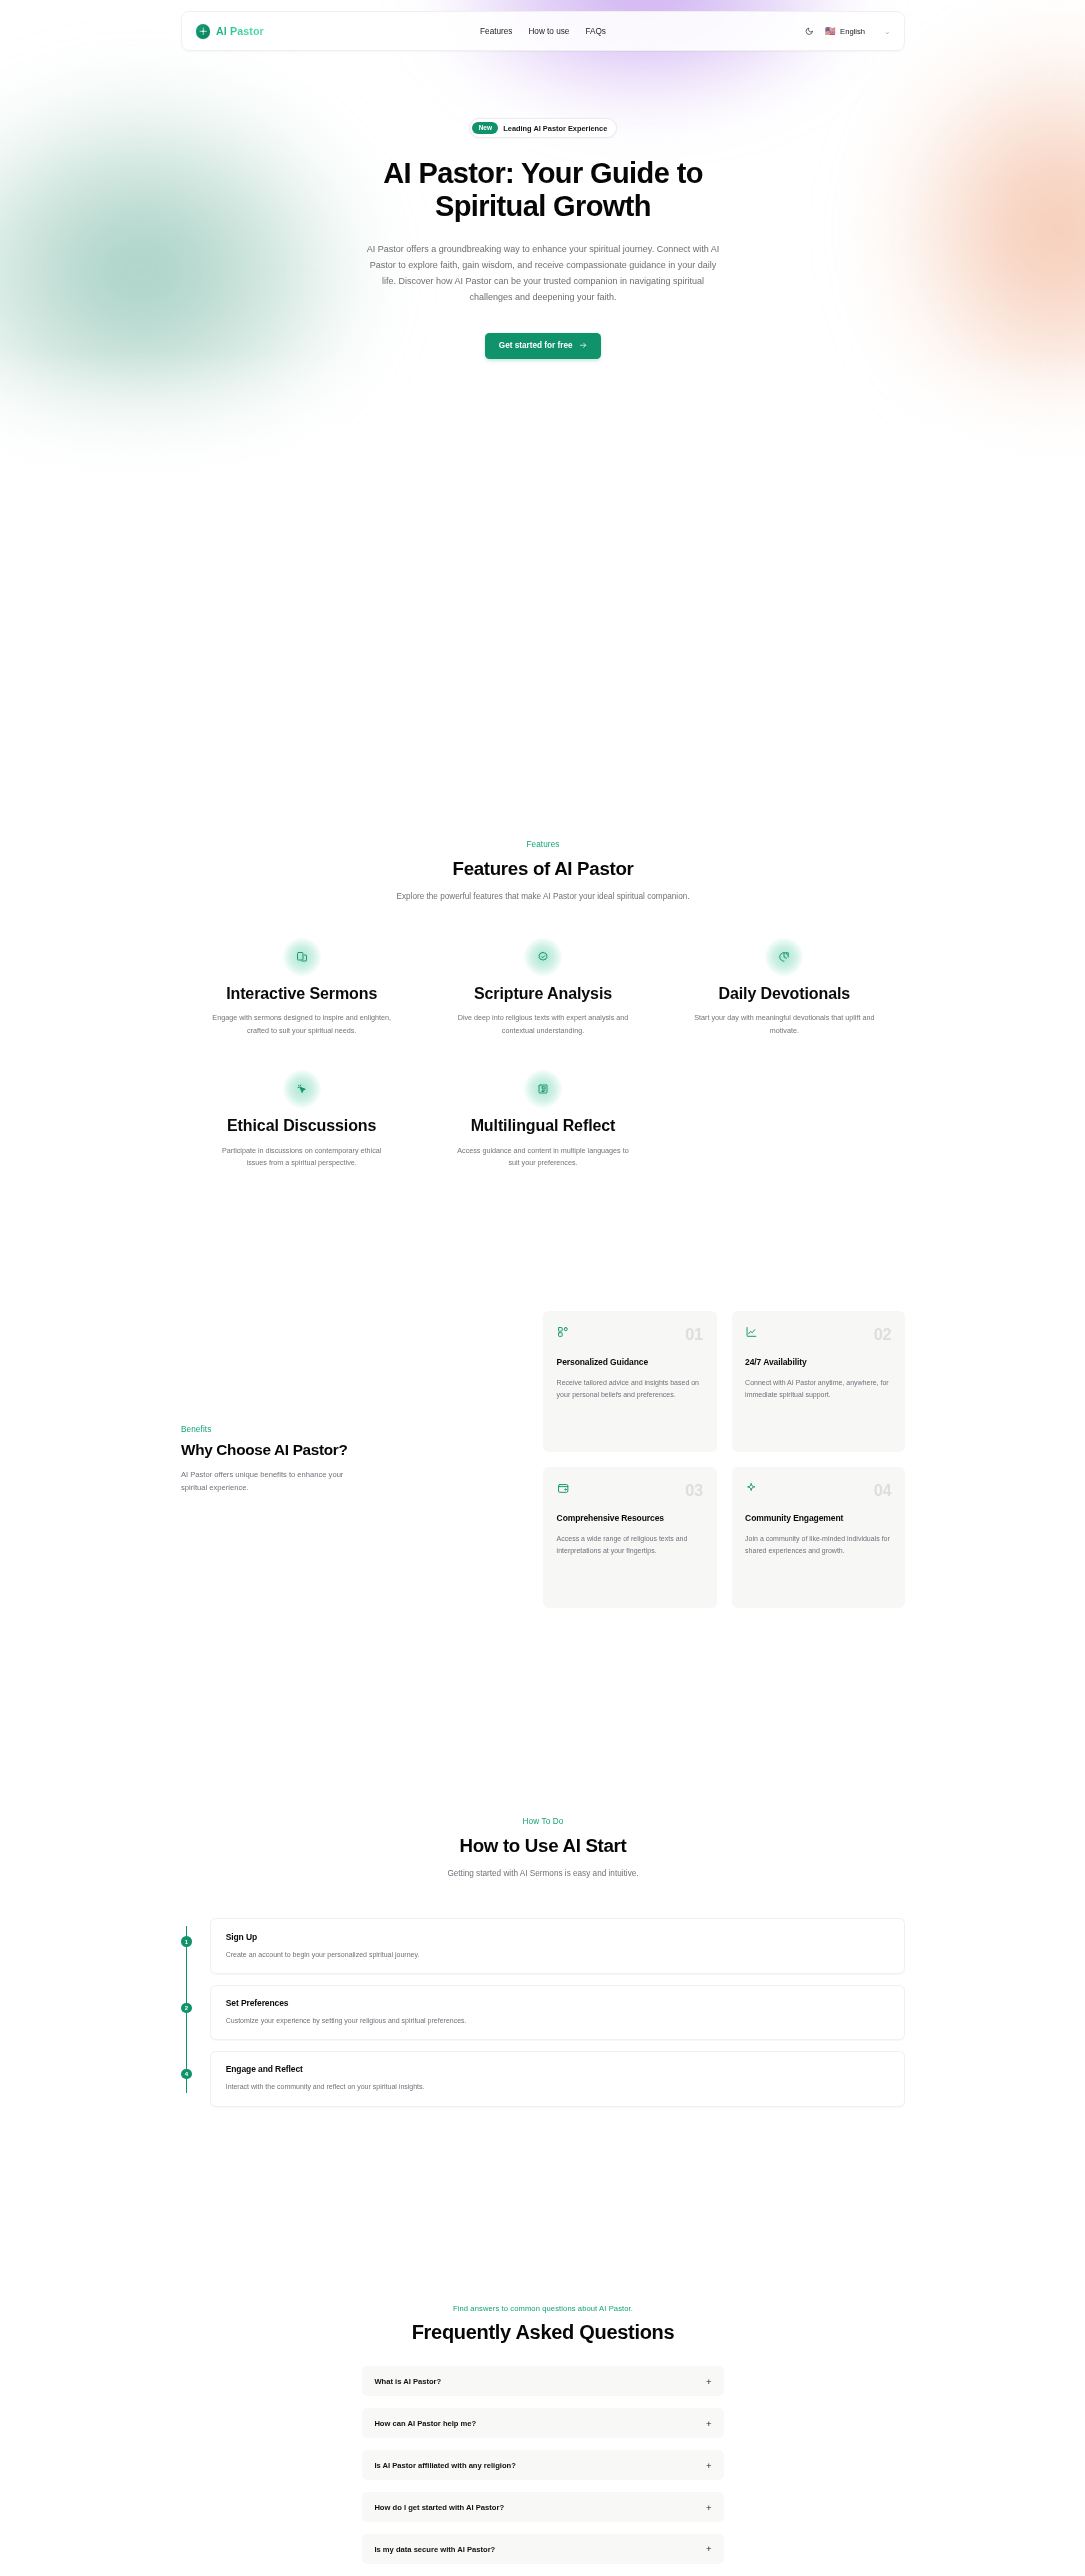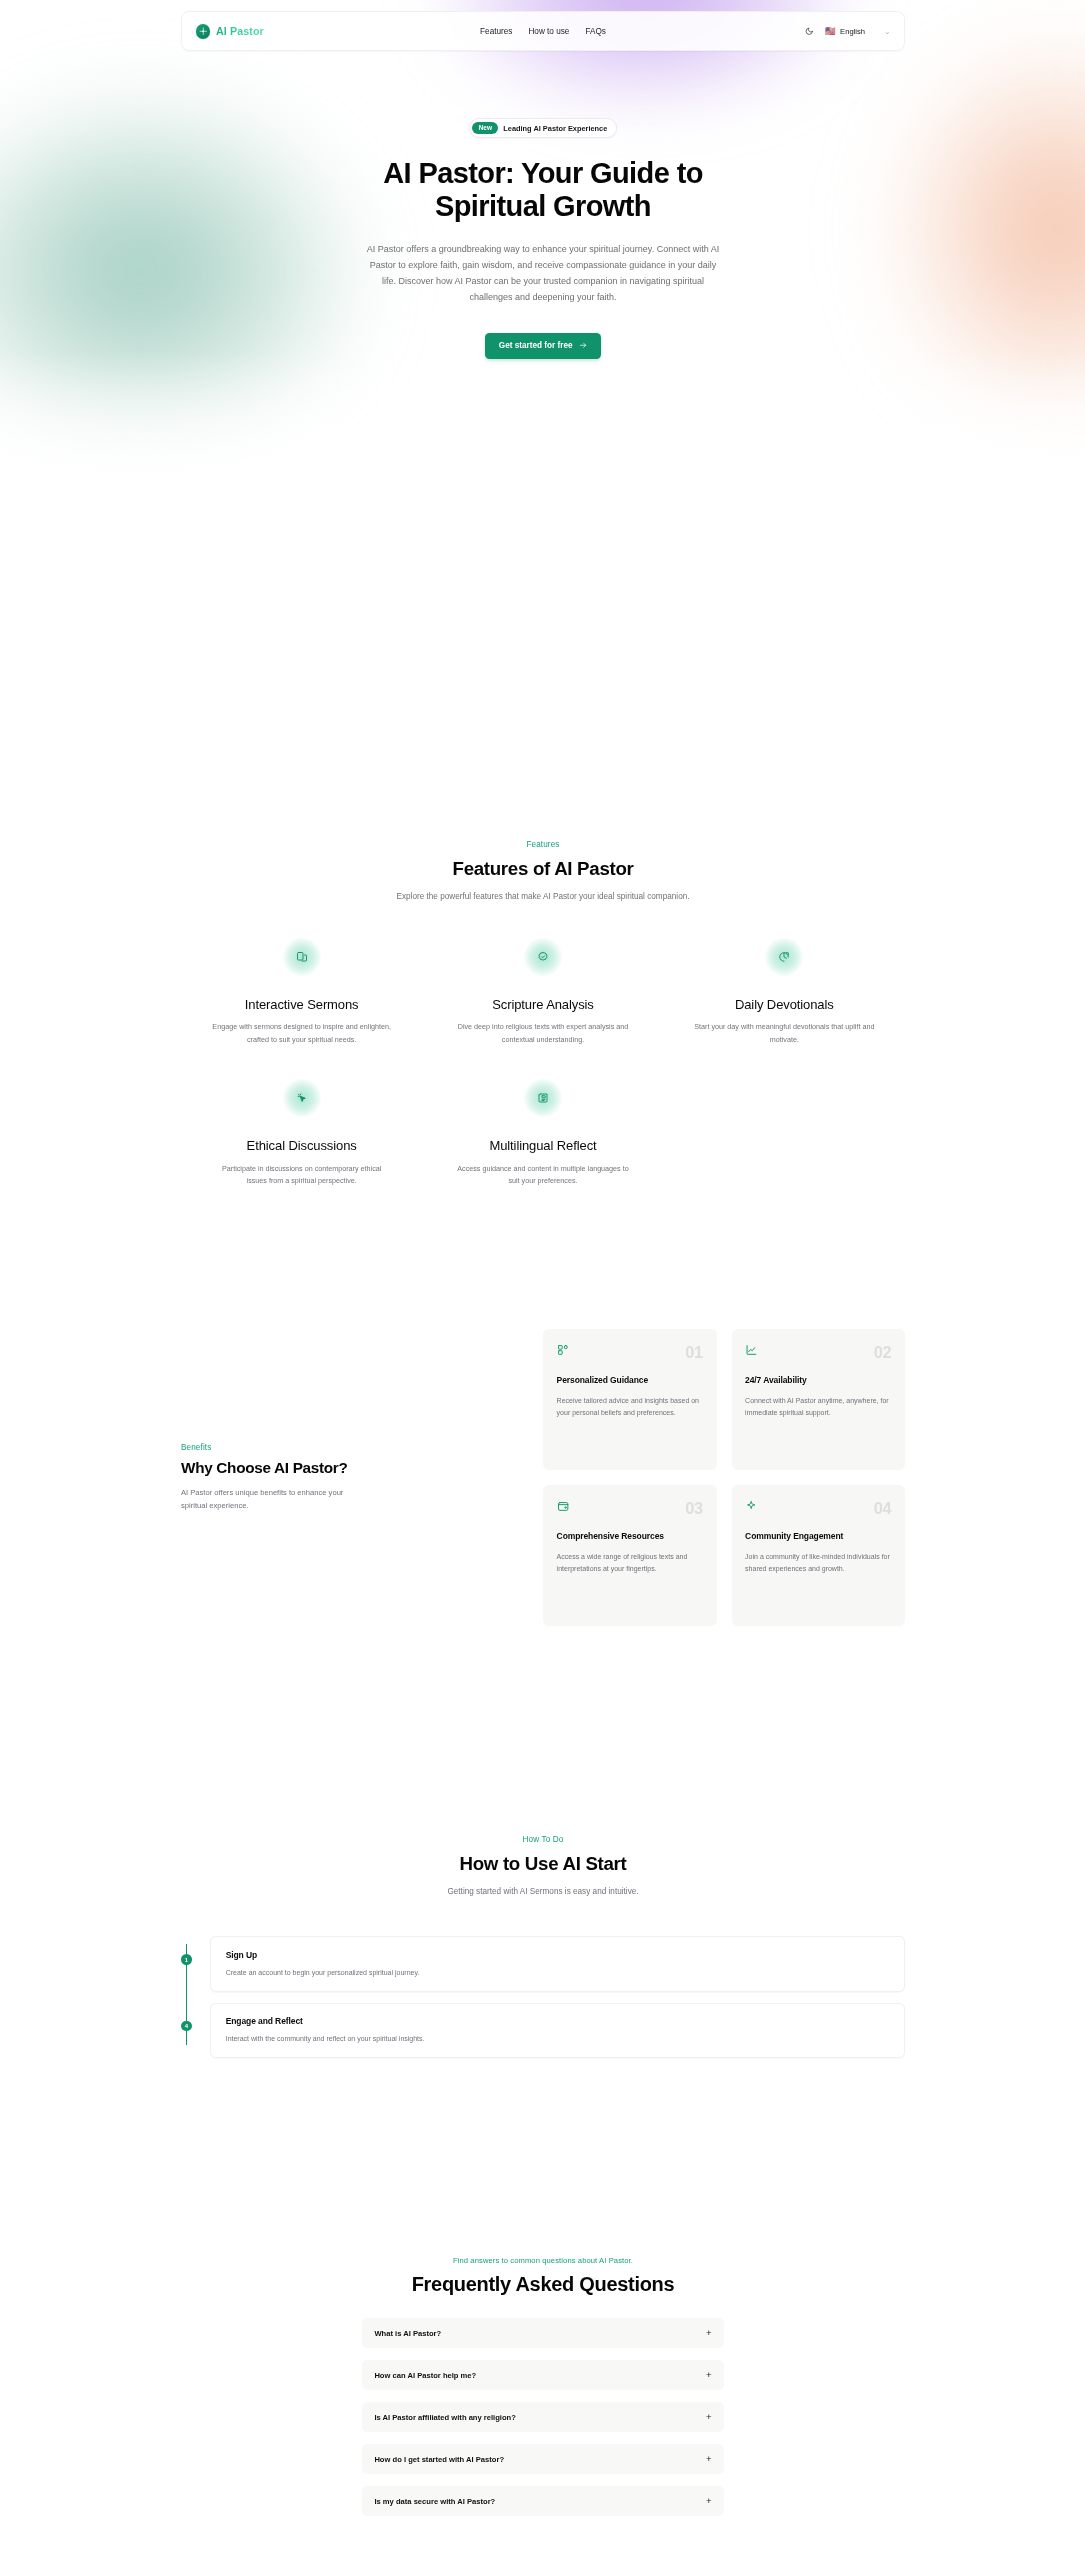--- a/index.html
+++ b/index.html
@@ -143,21 +143,21 @@
   .f-icon-wrap{
     width:38px;height:38px;margin:0 auto;
     display:flex;align-items:center;justify-content:center;
     position:relative;
   }
   .f-halo{
     position:absolute;inset:0;border-radius:50%;
     background:radial-gradient(circle at 50% 50%, rgba(167,228,208,.95) 0%, rgba(183,234,216,.65) 42%, rgba(206,242,230,.28) 66%, rgba(255,255,255,0) 78%);
   }
   .f-icon{position:relative;z-index:1;display:flex;}
-  .feature h3{margin-top:21px;font-size:13px;font-weight:400;letter-spacing:-0.1px;color:#0a0a0a;}
+  .feature h3{margin-top:9px;font-size:16px;font-weight:700;letter-spacing:-0.1px;color:#0a0a0a;}
   .feature p{margin-top:9.6px;font-size:7.2px;line-height:1.75;color:#73737a;}
 
   
   .benefits{padding-top:141px;}
   .benefits-inner{
     width:724px;margin:0 auto;
     display:flex;align-items:center;gap:0;
   }
   .benefits-left{width:362px;padding-right:68px;}
   .benefits-left .eyebrow{text-align:left;}
@@ -455,20 +455,27 @@
       <div class="timeline"></div>
 
       <div class="step">
         <span class="step-dot">1</span>
         <div class="step-card">
           <h4>Sign Up</h4>
           <p>Create an account to begin your personalized spiritual journey.</p>
         </div>
       </div>
 
+      <div class="step">
+        <span class="step-dot">2</span>
+        <div class="step-card">
+          <h4>Set Preferences</h4>
+          <p>Customize your experience by setting your religious and spiritual preferences.</p>
+        </div>
+      </div>
 
 
       <div class="step">
         <span class="step-dot">4</span>
         <div class="step-card">
           <h4>Engage and Reflect</h4>
           <p>Interact with the community and reflect on your spiritual insights.</p>
         </div>
       </div>
 

